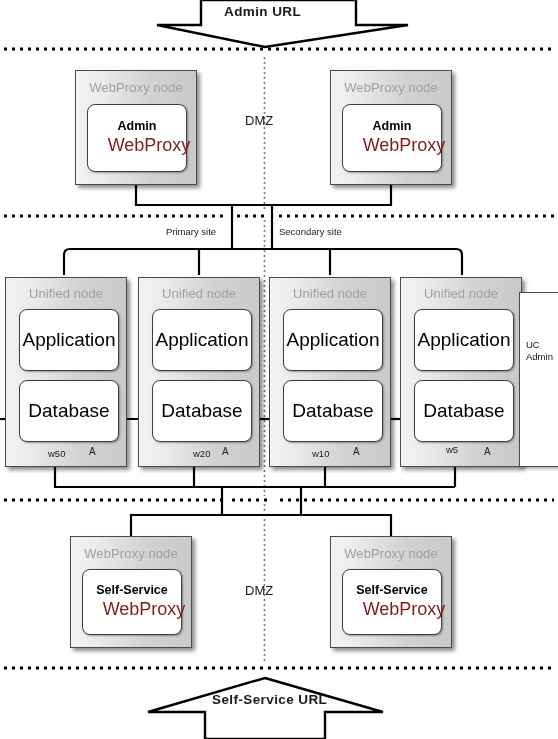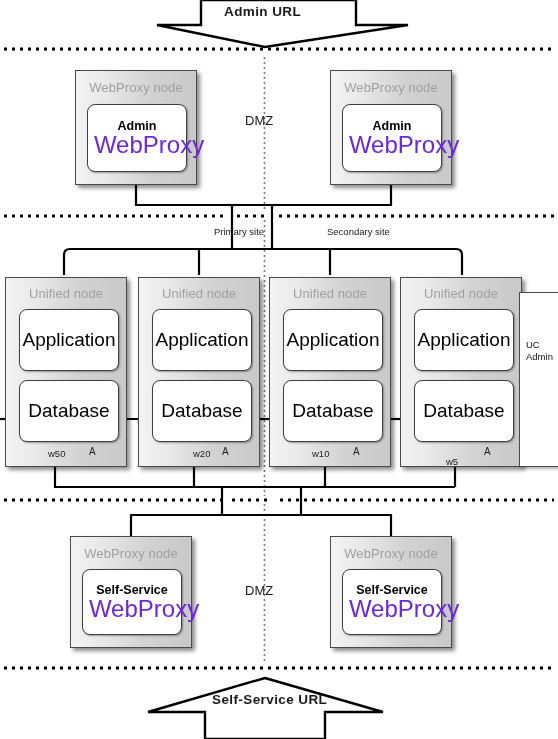--- a/index.html
+++ b/index.html
@@ -52,22 +52,22 @@
     justify-content:center;
   }
   .inner .sub{
     font-size:12.5px;
     font-weight:bold;
     color:#000;
     line-height:14px;
     white-space:nowrap;
   }
   .inner .main{
-    font-size:24px;
-    color:#6d28d9;
+    font-size:18px;
+    color:#7f1d1d;
     line-height:24px;
     white-space:nowrap;
     margin-left:24px;
   }
   .inner .solo{
     font-size:19px;
     color:#000;
     line-height:22px;
     white-space:nowrap;
   }
@@ -104,21 +104,21 @@
 
   
   .lbl{
     position:absolute;
     white-space:nowrap;
     color:#1a1a1a;
     z-index:5;
     text-align:center;
   }
   .lbl-dmz{ font-size:13px; }
-  .lbl-site{ font-size:9.5px;margin-left:48px; }
+  .lbl-site{ font-size:9.5px; }
   .lbl-url{
     font-size:13.5px;
     font-weight:bold;
     letter-spacing:0.4px;
     z-index:7;
   }
 </style>
 </head>
 <body>
 
@@ -244,21 +244,21 @@
   </div>
 
   <div class="node" style="left:400px; top:277px; width:122px; height:190px;">
     <div class="node-title" style="top:8px;">Unified node</div>
     <div class="inner" style="left:13px; top:31px; width:100px; height:62px;">
       <div class="solo">Application</div>
     </div>
     <div class="inner" style="left:13px; top:102px; width:100px; height:62px;">
       <div class="solo">Database</div>
     </div>
-    <div class="wlabel" style="left:45px; top:178px;">w5</div>
+    <div class="wlabel" style="left:45px; top:166px;">w5</div>
     <div class="alabel" style="left:83px; top:168px;">A</div>
   </div>
 
   <div class="ucbox" style="left:519px; top:292px; width:54px; height:175px;">
     <span>UC</span>
     <span style="top:58px;">Admin</span>
   </div>
 
   <div class="lbl lbl-dmz" style="left:245px; top:583px;">DMZ</div>
 

